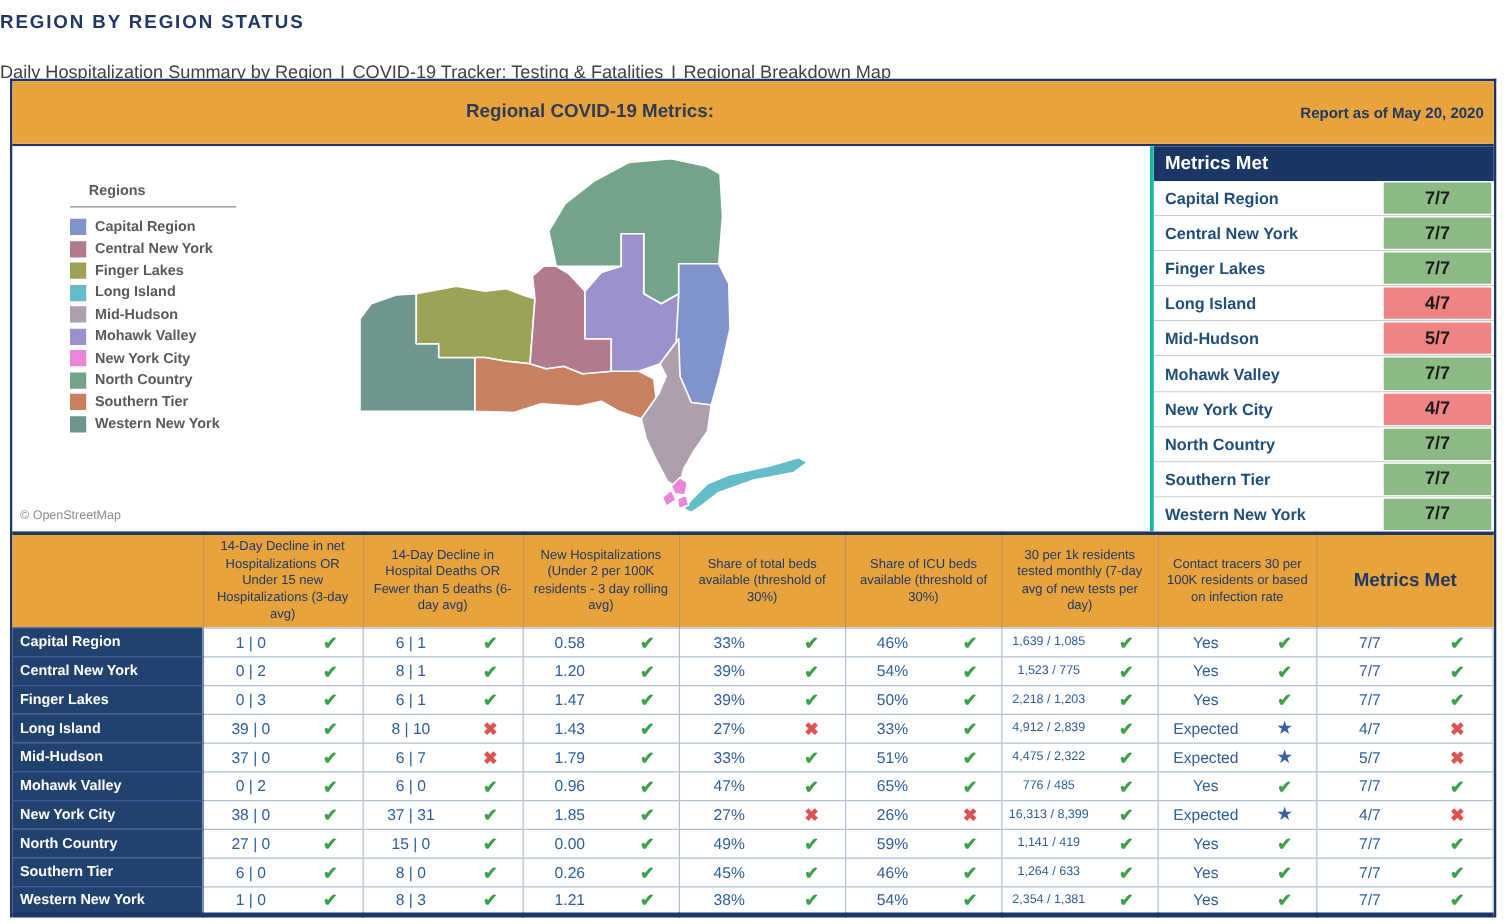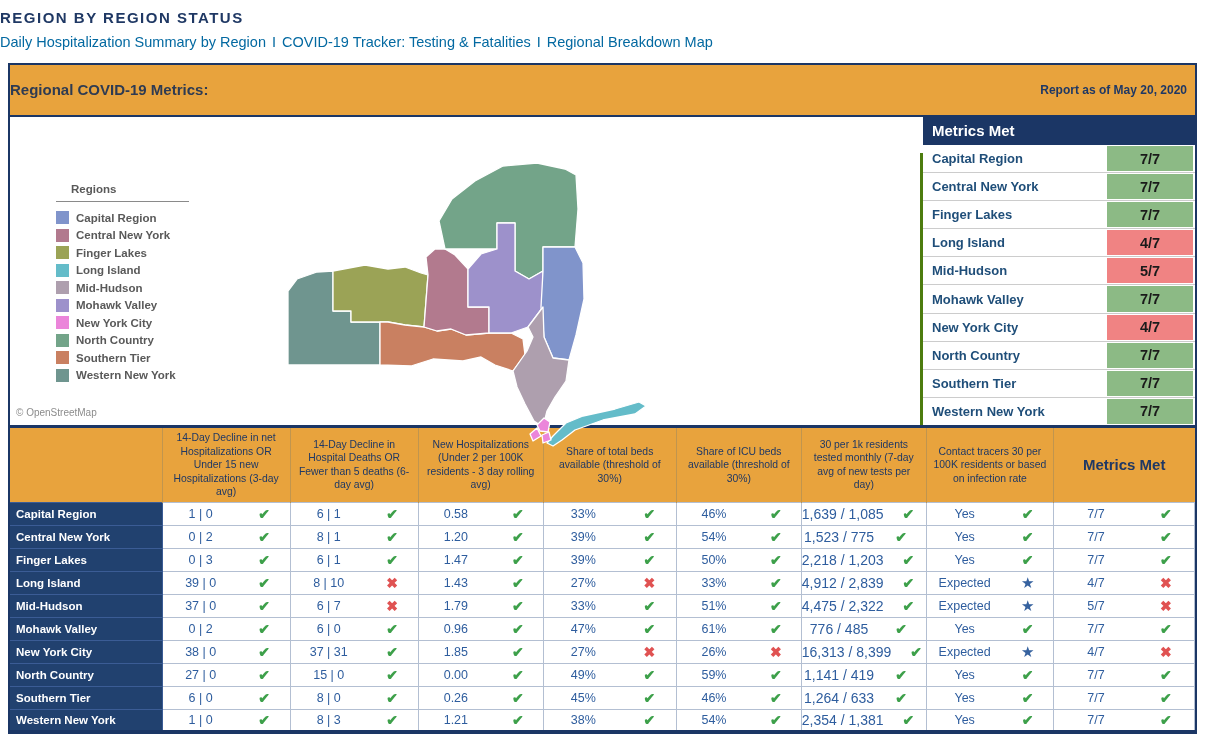--- a/index.html
+++ b/index.html
@@ -5,45 +5,45 @@
   * { box-sizing: border-box; }
   html,body { margin:0; padding:0; }
   body {
     width:1205px; height:739px; background:#ffffff;
     font-family:"Liberation Sans", sans-serif; overflow:hidden; position:relative;
   }
 
   
   .top-header { text-align:left; padding-top:9px; }
   .page-title { color:#1f3864; font-weight:bold; font-size:15px; letter-spacing:1.5px; }
-  .subtitle { margin-top:8px; color:#0369a1; font-size:14.5px; }
+  .subtitle { margin-top:24px; color:#404040; font-size:14.5px; }
   .subtitle .navlink { cursor:pointer; }
   .subtitle .sep { margin:0 6px; }
 
   
   .dashboard {
     position:absolute; left:8px; top:63px; width:1189px;
     border:2px solid #1b3665; border-bottom:none; background:#fff;
   }
 
   
   .banner { height:50px; background:#e8a33d; position:relative; }
   .banner-title {
-    position:absolute; left:0; top:50%; transform:translateY(-50%);
-    width:900px; text-align:left;
+    position:absolute; left:12px; top:50%; transform:translateY(-50%);
+    width:900px; text-align:center;
     color:#2e3b52; font-weight:bold; font-size:15px; line-height:1.35;
   }
   .report-date {
     position:absolute; right:8px; top:50%; transform:translateY(-50%);
     color:#1f3864; font-weight:bold; font-size:12px;
   }
 
   
   .middle { display:flex; height:310px; border-top:2px solid #1b3665; }
-  .map-panel { flex:1; position:relative; background:#fff; border-right:3px solid #4d7c0f;margin-top:36px; }
+  .map-panel { flex:1; position:relative; background:#fff; border-right:3px solid #14b8a6; }
 
   .legend { position:absolute; left:46px; top:30px; }
   .legend-title { color:#595959; font-weight:bold; font-size:11.5px; padding-left:15px; }
   .legend-divider { border-bottom:1px solid #8a8a8a; width:133px; margin:6px 0 7px 0; }
   .legend-item { display:flex; align-items:center; height:17.5px; }
   .swatch { width:13px; height:13px; margin-right:7px; flex:none; }
   .legend-label { color:#595959; font-weight:bold; font-size:11.5px; white-space:nowrap; }
 
   .ny-map { position:absolute; left:275px; top:6px; }
   .ny-map path { stroke:#ffffff; stroke-width:1.3; stroke-linejoin:round; }
@@ -74,21 +74,21 @@
   }
   .metrics-table thead th:first-child { border-left:none; }
   .metrics-table thead th.mm-head { font-weight:bold; font-size:15px; }
   .metrics-table tbody td { height:23px; padding:0; border:1px solid #b3bfd2; background:#fff; }
   .metrics-table td.region-cell {
     background:#21416f; color:#ffffff; font-weight:bold; font-size:11.5px;
     padding-left:6px; border:1px solid #3b5c95; border-left:none;
   }
   .cellflex { display:flex; align-items:center; width:100%; }
   .cellflex .val { flex:0 0 60%; text-align:center; color:#2e5d9e; font-size:12.5px; white-space:nowrap; }
-  .cellflex .val.small { font-size:14px; }
+  .cellflex .val.small { font-size:10px; }
   .cellflex .icn { flex:0 0 40%; text-align:center; line-height:1; }
   .ic-check { color:#3da04a; font-size:14px; font-weight:bold; }
   .ic-x { color:#e05252; font-size:14px; font-weight:bold; }
   .ic-star { color:#36629f; font-size:15px; }
 </style>
 </head>
 <body>
 
 <div class="top-header">
   <div class="page-title">REGION BY REGION STATUS</div>
@@ -520,21 +520,21 @@
             </div>
           </td>
           <td>
             <div class="cellflex">
               <span class="val">47%</span>
               <span class="icn ic-check">✔</span>
             </div>
           </td>
           <td>
             <div class="cellflex">
-              <span class="val">61%</span>
+              <span class="val">65%</span>
               <span class="icn ic-check">✔</span>
             </div>
           </td>
           <td>
             <div class="cellflex">
               <span class="val small">776 / 485</span>
               <span class="icn ic-check">✔</span>
             </div>
           </td>
           <td>

